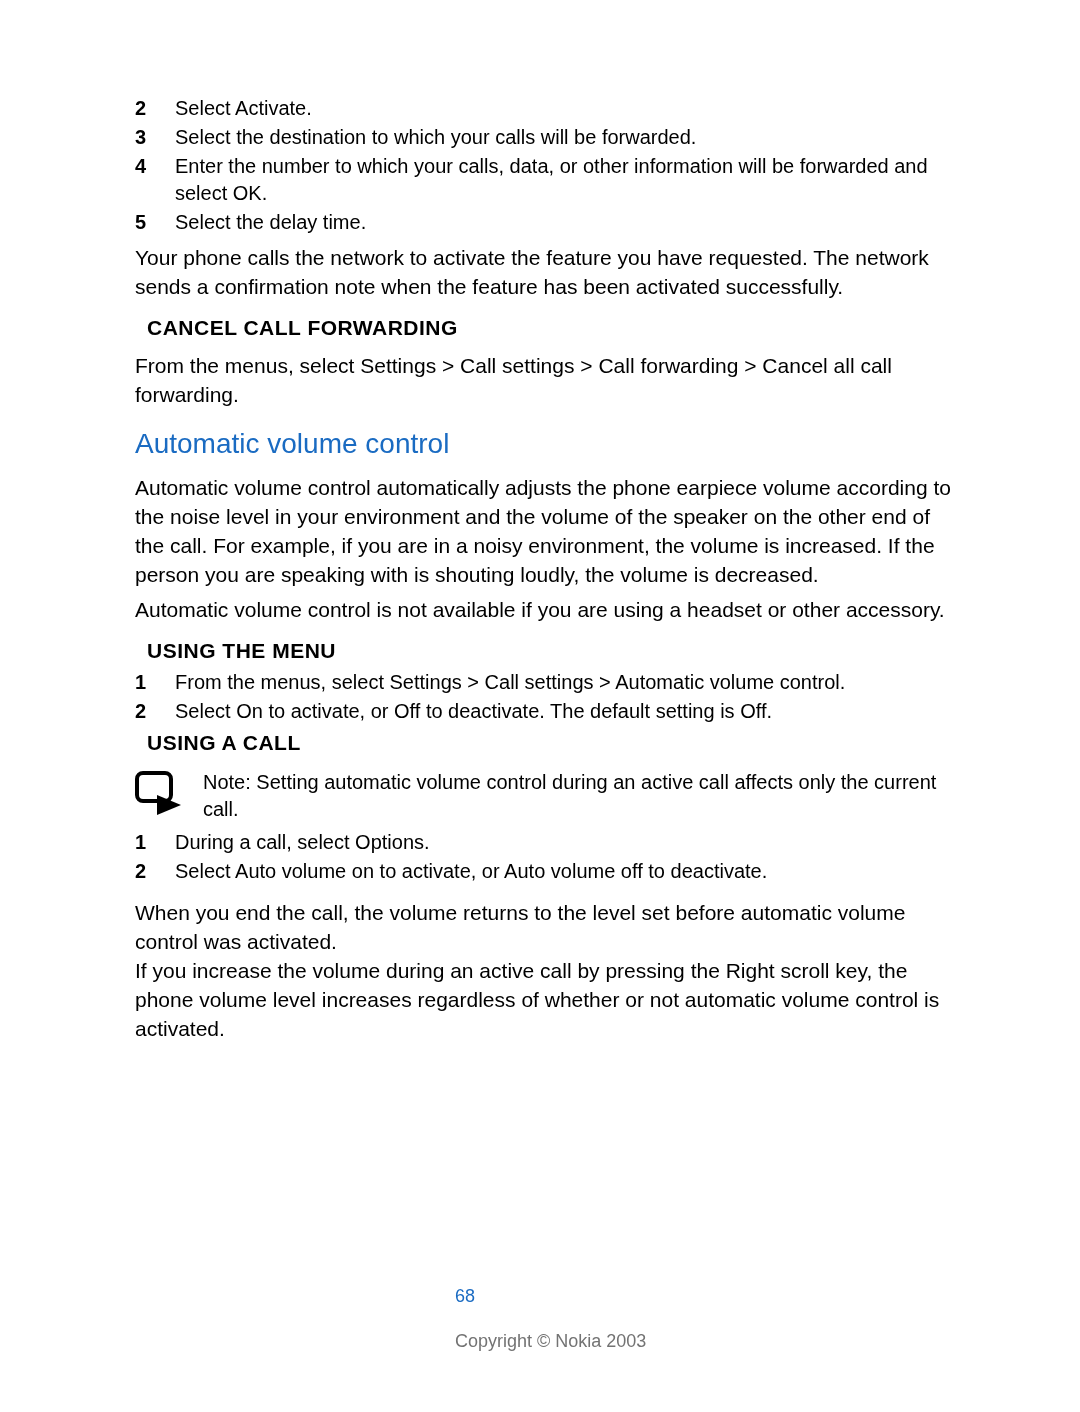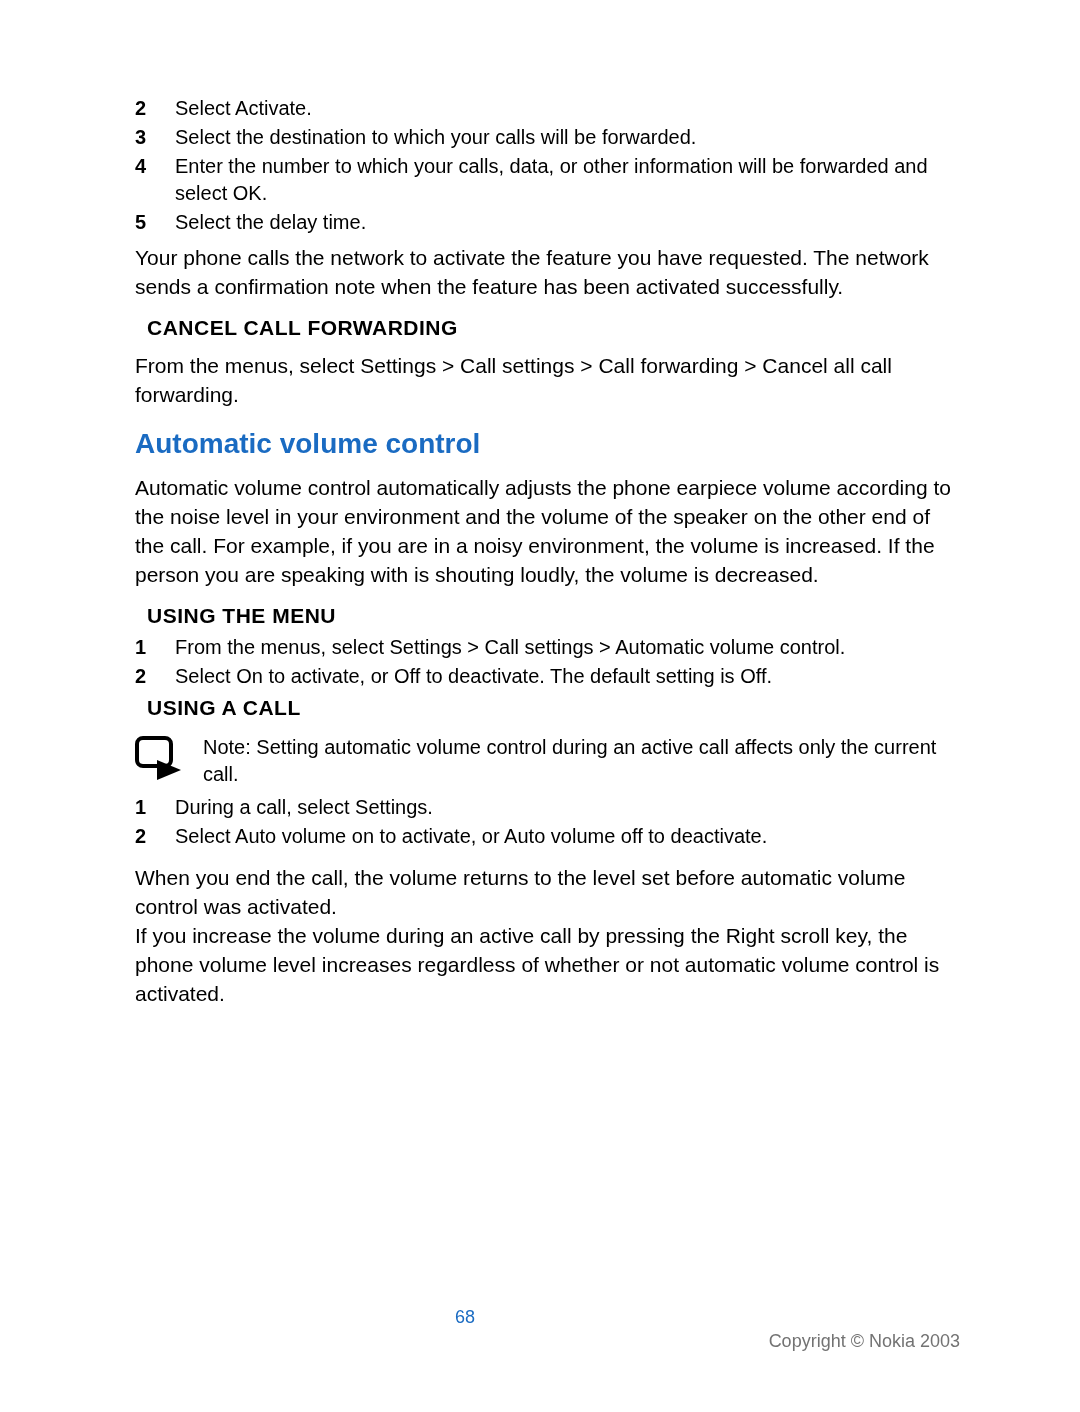--- a/index.html
+++ b/index.html
@@ -44,21 +44,21 @@
     line-height: 1.38;
   }
   h3.sub {
     font-size: 21px;
     font-weight: bold;
     margin: 14px 0 6px 12px;
     letter-spacing: 0.5px;
   }
   h2.section {
     font-size: 28px;
-    font-weight: bold;
+    font-weight: normal;
     color: #1a6bc2;
     margin: 18px 0 8px 0;
   }
   .note-block {
     display: flex;
     align-items: flex-start;
     margin-top: 8px;
   }
   .note-icon {
     width: 50px;
@@ -74,20 +74,21 @@
     font-size: 20px;
     line-height: 1.35;
   }
   .bold { font-weight: normal; }
   .footer {
     margin-top: auto;
     display: flex;
     justify-content: space-between;
     font-size: 18px;
     padding-left: 320px;
+    flex-direction: column;
   }
   .footer .pagenum { color: #1a6bc2; }
   .footer .copyright { color: #737373; margin-top: 24px; }
 </style>
 </head>
 <body>
 
 <div class="page">
 
   <ol class="steps" id="steps-top">
@@ -114,20 +115,21 @@
   <h3 class="sub">CANCEL CALL FORWARDING</h3>
 
   <p class="body">
     <span>From the menus, select </span><span class="bold">Settings &gt; Call settings &gt; Call forwarding &gt; Cancel all call forwarding</span><span>.</span>
   </p>
 
 
   <h2 class="section">Automatic volume control</h2>
 
   <p class="body">Automatic volume control automatically adjusts the phone earpiece volume according to the noise level in your environment and the volume of the speaker on the other end of the call. For example, if you are in a noisy environment, the volume is increased. If the person you are speaking with is shouting loudly, the volume is decreased.</p>
+  <p class="body">Automatic volume control is not available if you are using a headset or other accessory.</p>
 
   <h3 class="sub">USING THE MENU</h3>
 
   <ol class="steps" id="using-steps">
       <li>
         <span class="num">1</span>
         <span class="txt">From the menus, select <span class="bold">Settings &gt; Call settings &gt; Automatic volume control</span>.</span>
       </li>
       <li>
         <span class="num">2</span>
@@ -145,21 +147,21 @@
       </svg>
     </div>
     <div class="note-text">
       <span class="bold">Note:</span><span> Setting automatic volume control during an active call affects only the current call.</span>
     </div>
   </div>
 
   <ol class="steps" style="margin-top:6px" id="during-steps">
       <li>
         <span class="num">1</span>
-        <span class="txt">During a call, select <span class="bold">Settings</span>.</span>
+        <span class="txt">During a call, select <span class="bold">Options</span>.</span>
       </li>
       <li>
         <span class="num">2</span>
         <span class="txt">Select <span class="bold">Auto volume on</span> to activate, or <span class="bold">Auto volume off</span> to deactivate.</span>
       </li>
     </ol>
 
   <p class="body" style="margin-top:12px">When you end the call, the volume returns to the level set before automatic volume control was activated.</p>
 
   <p class="body" style="margin-top:0" id="during-para1">If you increase the volume during an active call by pressing the <span class="bold">Right scroll</span> key, the phone volume level increases regardless of whether or not automatic volume control is activated.</p>

